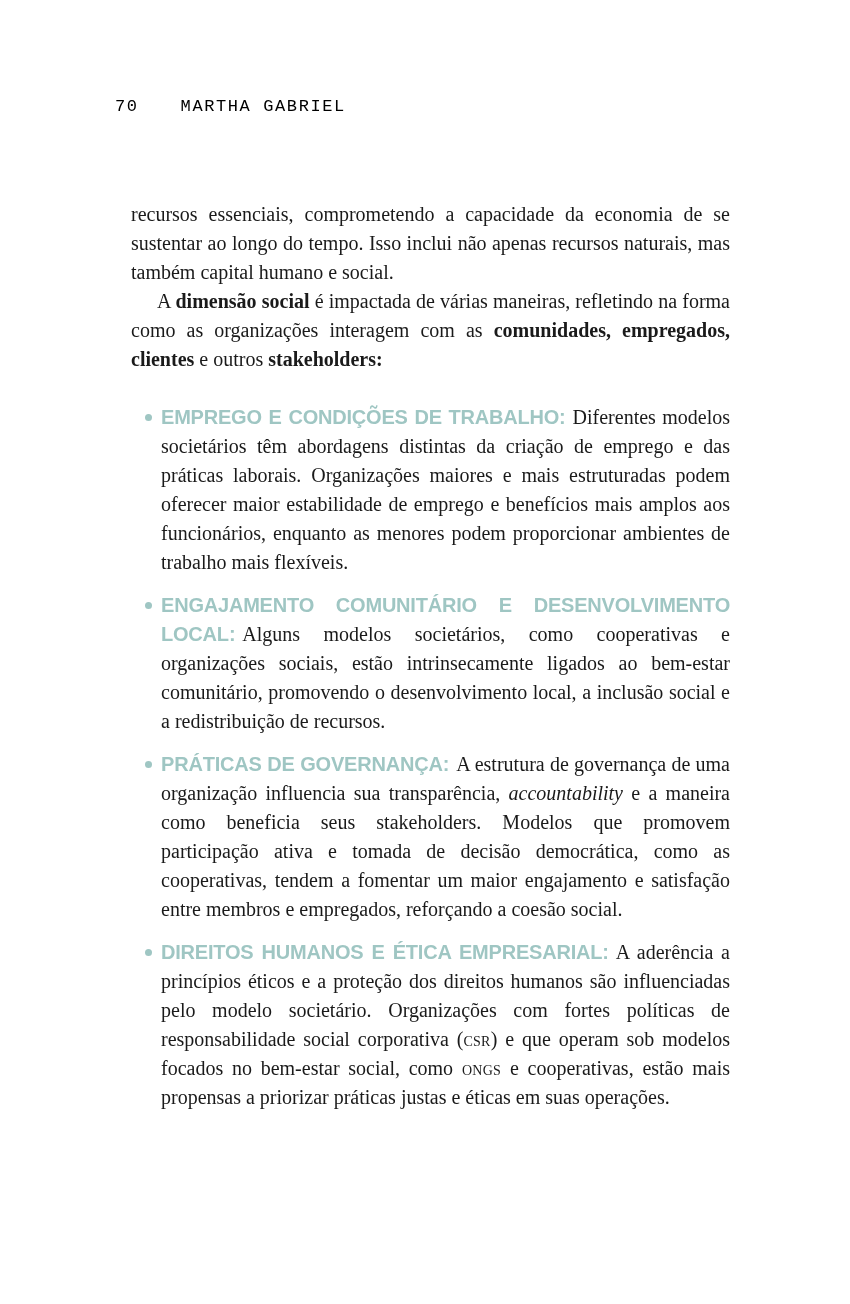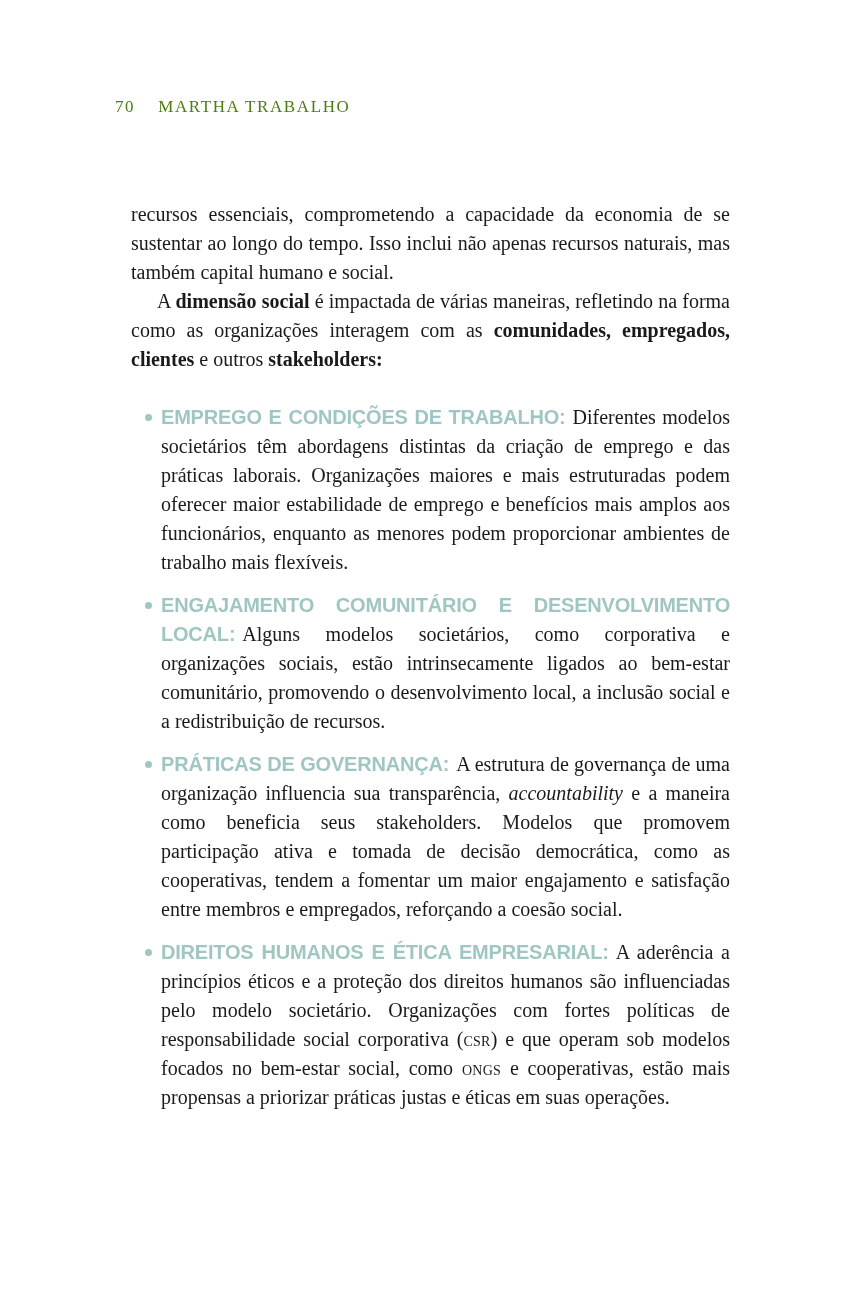--- a/index.html
+++ b/index.html
@@ -14,26 +14,26 @@
     background: #ffffff;
     overflow: hidden;
     font-family: "Liberation Serif", serif;
   }
   .running-header {
     position: absolute;
     top: 97px;
     left: 115px;
     display: flex;
     align-items: baseline;
-    column-gap: 23px;
-    font-family: Liberation Serif, serif;
+    column-gap: 42px;
+    font-family: Liberation Mono, monospace;
     font-size: 17px;
     font-weight: 400;
     letter-spacing: 1.6px;
-    color: #4d7c0f;
+    color: #000000;
     white-space: nowrap;
   }
   .content {
     position: absolute;
     top: 200px;
     left: 131px;
     width: 599px;
     color: #1a1a1a;
     font-size: 20px;
     line-height: 29px;
@@ -79,37 +79,37 @@
     letter-spacing: 0.3px;
   }
 </style>
 </head>
 <body>
 
 <div class="page">
 
   <header class="running-header">
     <span>70</span>
-    <span>MARTHA TRABALHO</span>
+    <span>MARTHA GABRIEL</span>
   </header>
 
   <main class="content">
 
     <p class="p-continuation"><span>recursos essenciais, comprometendo a capacidade da economia de se sustentar ao longo do tempo. Isso inclui não apenas recursos naturais, mas também capital humano e social.</span></p>
 
     <p class="p-intro"><span>A </span><span class="seg-bold">dimensão social</span><span> é impactada de várias maneiras, refletindo na forma como as organizações interagem com as </span><span class="seg-bold">comunidades,</span><span> </span><span class="seg-bold">empregados,</span><span> </span><span class="seg-bold">clientes</span><span> e outros </span><span class="seg-bold">stakeholders:</span></p>
 
     <div class="bullet-list" id="bullet-list">
         <div class="bullet">
           <span class="bullet-dot" style="background: rgb(159, 198, 195);"></span>
           <p class="bullet-text"><span class="bullet-heading" style="color: rgb(159, 198, 195);">EMPREGO E CONDIÇÕES DE TRABALHO:</span><span>Diferentes modelos societários têm abordagens distintas da criação de emprego e das práticas laborais. Organizações maiores e mais estruturadas podem oferecer maior estabilidade de emprego e benefícios mais amplos aos funcionários, enquanto as menores podem proporcionar ambientes de trabalho mais flexíveis.</span></p>
         </div>
         <div class="bullet">
           <span class="bullet-dot" style="background: rgb(159, 198, 195);"></span>
-          <p class="bullet-text"><span class="bullet-heading" style="color: rgb(159, 198, 195);">ENGAJAMENTO COMUNITÁRIO E DESENVOLVIMENTO LOCAL:</span><span>Alguns modelos societários, como corporativa e organizações sociais, estão intrinsecamente ligados ao bem-estar comunitário, promovendo o desenvolvimento local, a inclusão social e a redistribuição de recursos.</span></p>
+          <p class="bullet-text"><span class="bullet-heading" style="color: rgb(159, 198, 195);">ENGAJAMENTO COMUNITÁRIO E DESENVOLVIMENTO LOCAL:</span><span>Alguns modelos societários, como cooperativas e organizações sociais, estão intrinsecamente ligados ao bem-estar comunitário, promovendo o desenvolvimento local, a inclusão social e a redistribuição de recursos.</span></p>
         </div>
         <div class="bullet">
           <span class="bullet-dot" style="background: rgb(159, 198, 195);"></span>
           <p class="bullet-text"><span class="bullet-heading" style="color: rgb(159, 198, 195);">PRÁTICAS DE GOVERNANÇA:</span><span>A estrutura de governança de uma organização influencia sua transparência, </span><span class="seg-italic">accountability</span><span> e a maneira como beneficia seus stakeholders. Modelos que promovem participação ativa e tomada de decisão democrática, como as cooperativas, tendem a fomentar um maior engajamento e satisfação entre membros e empregados, reforçando a coesão social.</span></p>
         </div>
         <div class="bullet">
           <span class="bullet-dot" style="background: rgb(159, 198, 195);"></span>
           <p class="bullet-text"><span class="bullet-heading" style="color: rgb(159, 198, 195);">DIREITOS HUMANOS E ÉTICA EMPRESARIAL:</span><span>A aderência a princípios éticos e a proteção dos direitos humanos são influenciadas pelo modelo societário. Organizações com fortes políticas de responsabilidade social corporativa (</span><span class="seg-smallcaps">CSR</span><span>) e que operam sob modelos focados no bem-estar social, como </span><span class="seg-smallcaps">ONGs</span><span> e cooperativas, estão mais propensas a priorizar práticas justas e éticas em suas operações.</span></p>
         </div>
       </div>

